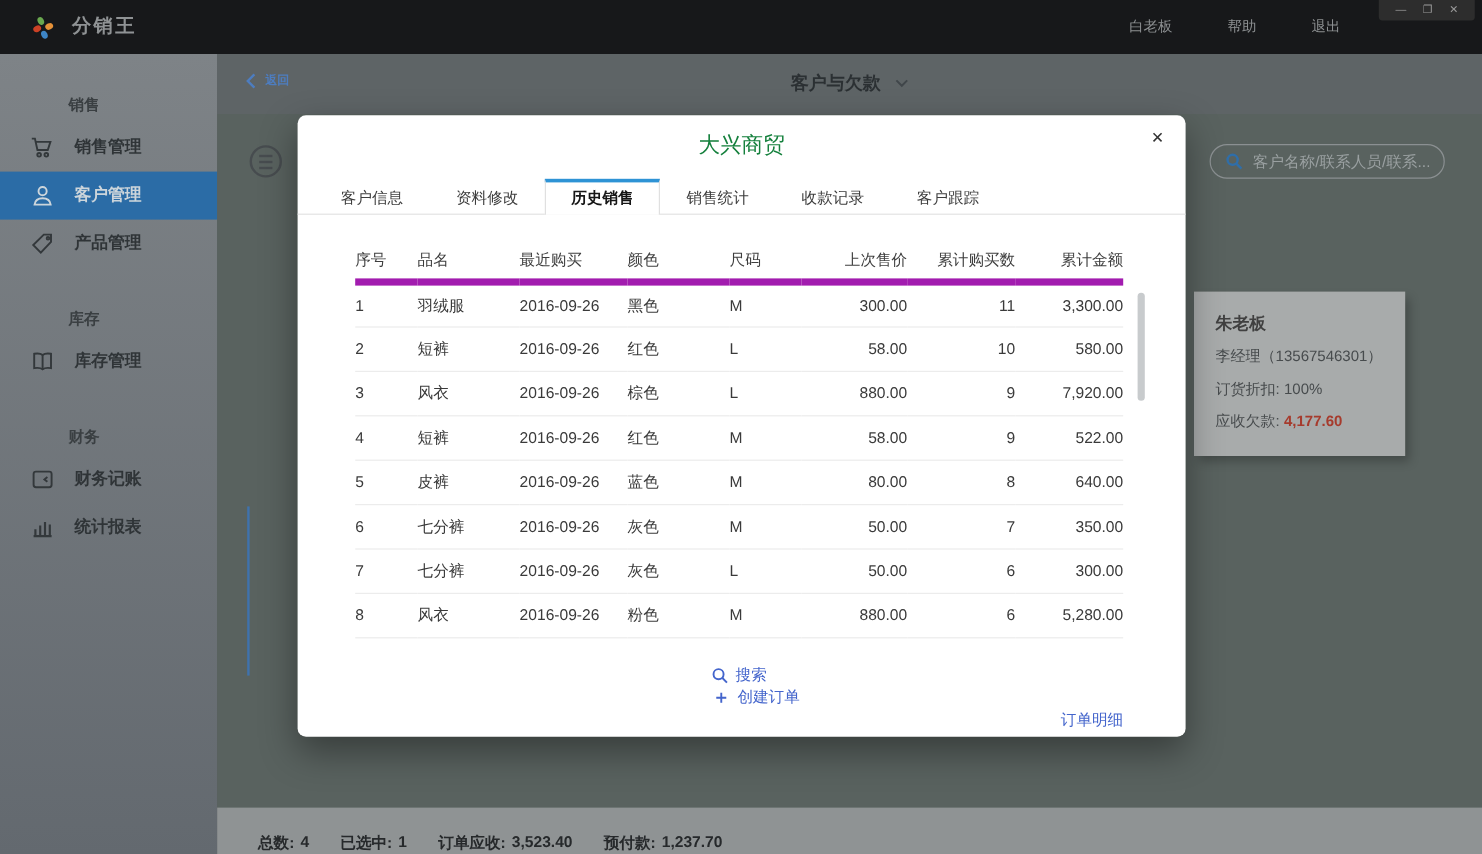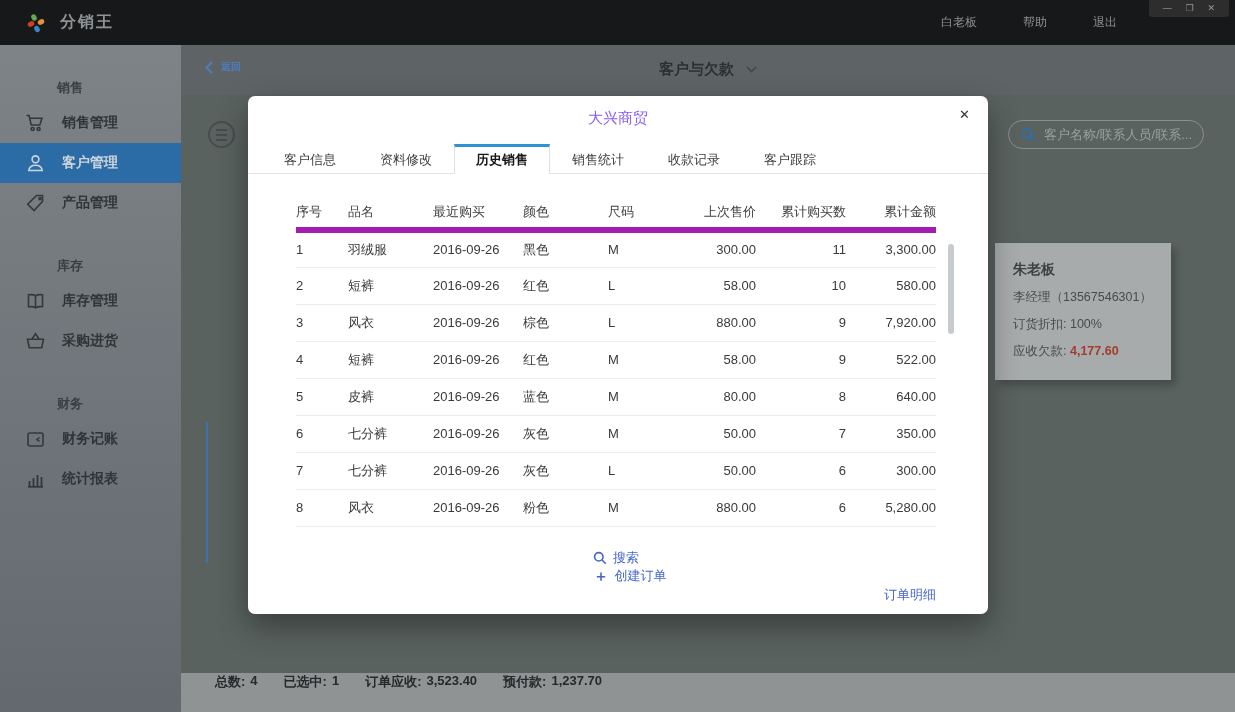--- a/index.html
+++ b/index.html
@@ -47,27 +47,27 @@
 
   .cust-card { position:absolute; left:814px; top:148px; width:176px; height:137px; background:#a8abab;
                box-shadow:4px 5px 8px rgba(0,0,0,0.25); padding:18px 0 0 18px; }
   .cust-card .name { font-size:14px; font-weight:bold; color:#404040; }
   .cust-card .line { margin-top:10px; font-size:12.5px; color:#474b4d; }
   .cust-card .line:first-of-type { margin-top:16px; }
   .cust-card .red { color:#a63b2d; font-weight:bold; }
 
   
   .statusbar { position:absolute; left:181px; top:673px; width:1054px; height:39px; background:#8f9394;
-               display:flex; align-items:flex-start; padding-left:34px; gap:26px; }
+               display:flex; align-items:flex-end; padding-left:34px; gap:26px; }
   .statusbar .pair { display:flex; gap:5px; font-size:13px; color:#26292b; font-weight:bold; }
 
   
   .modal { position:absolute; left:248px; top:96px; width:740px; height:518px; background:#ffffff;
            border-radius:7px; box-shadow:0 12px 30px rgba(0,0,0,0.38); z-index:10; }
-  .modal-title { text-align:center; padding-top:13px; font-size:15px; color:#8b5cf6; }
+  .modal-title { text-align:center; padding-top:13px; font-size:18px; color:#15803d; }
   .modal-close { position:absolute; right:18px; top:11px; font-size:13px; color:#333; cursor:pointer; }
   .tabs { display:flex; margin-top:15px; padding-left:14px; border-bottom:1px solid #e3e3e3; }
   .tab { padding:0 21px; height:30px; line-height:30px; font-size:13px; color:#3d3d3d; cursor:pointer;
          border:1px solid transparent; border-bottom:none; position:relative; top:1px; }
   .tab.active { background:#fff; border-color:#e0e0e0; border-top:3px solid #2e93d5;
                 line-height:26px; color:#161616; font-weight:bold; }
 
   table.sales { table-layout:fixed; width:640px; margin:22px 0 0 48px; border-collapse:collapse; }
   table.sales th { font-size:13px; font-weight:normal; color:#3e3e3e; text-align:left; height:34px;
                    border-bottom:6px solid #a21caf; }
@@ -152,29 +152,20 @@
     <div class="side-item">
       <span>
         <svg width="21" height="21" viewBox="0 0 21 21" fill="none" stroke-width="1.6">
           <path d="M10.5 4.8c-1.6-1.3-4.2-1.4-7-1v12c2.8-.4 5.4-.3 7 1 1.6-1.3 4.2-1.4 7-1v-12c-2.8-.4-5.4-.3-7 1z"></path>
           <path d="M10.5 4.8v12"></path>
         </svg>
       </span>
       <span>库存管理</span>
     </div>
 
-    <div class="side-item">
-      <span>
-        <svg width="21" height="21" viewBox="0 0 21 21" fill="none" stroke-width="1.6">
-          <path d="M2.5 8.2h16l-1.8 8.5H4.3z"></path>
-          <path d="M7 8l3.5-5.3L14 8"></path>
-        </svg>
-      </span>
-      <span>采购进货</span>
-    </div>
 
     <div class="side-section">财务</div>
 
     <div class="side-item">
       <span>
         <svg width="21" height="21" viewBox="0 0 21 21" fill="none" stroke-width="1.6">
           <rect x="3" y="4" width="15" height="13" rx="2"></rect>
           <path d="M14.5 8.5l-2.5 2 2.5 2"></path>
         </svg>
       </span>

